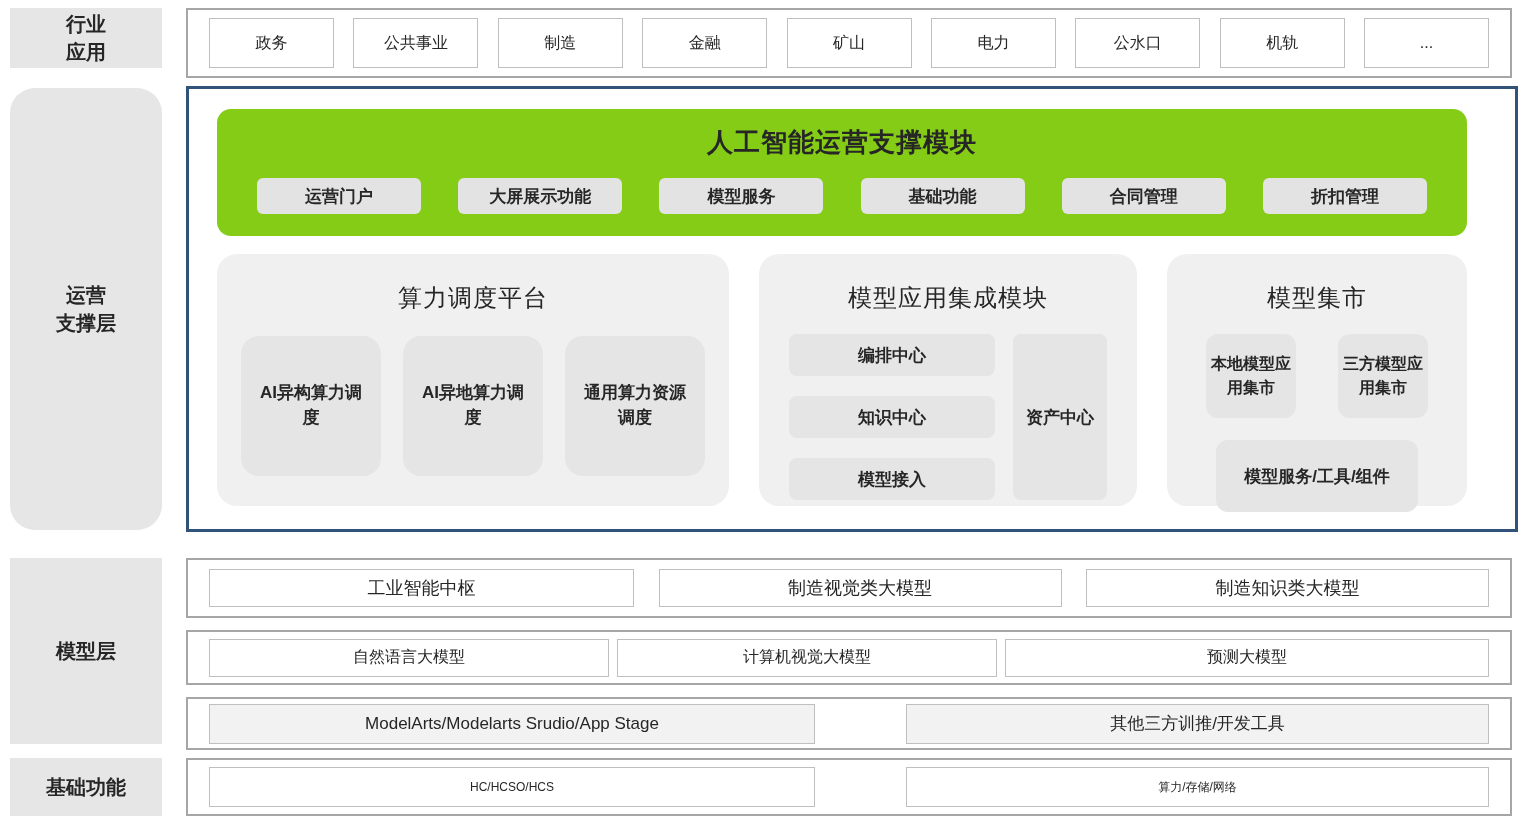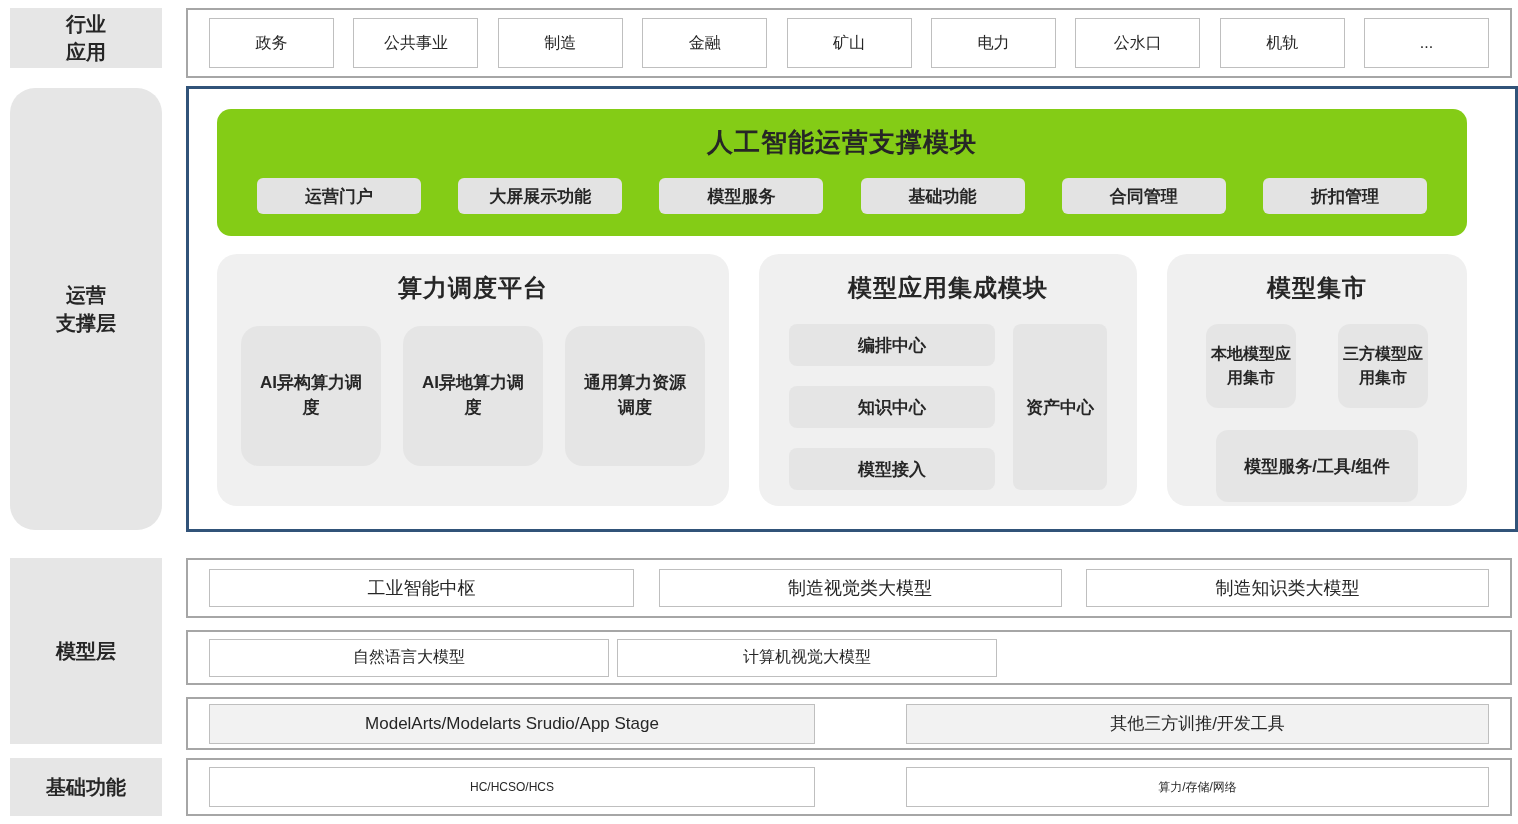--- a/index.html
+++ b/index.html
@@ -44,21 +44,21 @@
   .ai-module { background:#84cc16; border-radius:14px; padding:16px 40px 22px; }
   .ai-title { text-align:center; font-size:26px; font-weight:bold; letter-spacing:1px; }
   .ai-buttons { display:flex; justify-content:space-between; margin-top:18px; }
   .ai-btn {
     width:164px; height:36px; background:#e3e3e3; border-radius:6px;
     font-weight:bold; font-size:17px;
     display:flex; align-items:center; justify-content:center;
   }
   .panels { display:flex; margin-top:18px; gap:30px; height:252px; }
   .panel { background:#f0f0f0; border-radius:20px; }
-  .panel-title { text-align:center; font-size:24px; font-weight:bold; margin-top:18px; letter-spacing:1px; }
+  .panel-title { text-align:center; font-size:24px; font-weight:normal; margin-top:28px; letter-spacing:1px; }
 
   .panel-compute { width:512px; }
   .compute-boxes { display:flex; justify-content:center; gap:22px; margin-top:22px; }
   .compute-box {
     width:140px; height:140px; background:#e5e5e5; border-radius:18px;
     display:flex; align-items:center; justify-content:center;
     text-align:center; font-weight:bold; font-size:17px; line-height:1.45; padding:0 12px;
   }
 
   .panel-integration { width:378px; }
@@ -206,20 +206,21 @@
     </div>
     <div class="model-col">
       <div class="m-row m-row1">
         <div class="m-box m1 a">工业智能中枢</div>
         <div class="m-box m1 b">制造视觉类大模型</div>
         <div class="m-box m1 c">制造知识类大模型</div>
       </div>
       <div class="m-row m-row2">
         <div class="m-box m2 a">自然语言大模型</div>
         <div class="m-box m2 b">计算机视觉大模型</div>
+        <div class="m-box m2 c">预测大模型</div>
       </div>
       <div class="m-row m-row3">
         <div class="m-box m3 a">ModelArts/Modelarts Srudio/App Stage</div>
         <div class="m-box m3 b">其他三方训推/开发工具</div>
       </div>
     </div>
   </div>
 
   <div class="layer-row base-row">
     <div class="side-label base-label">

